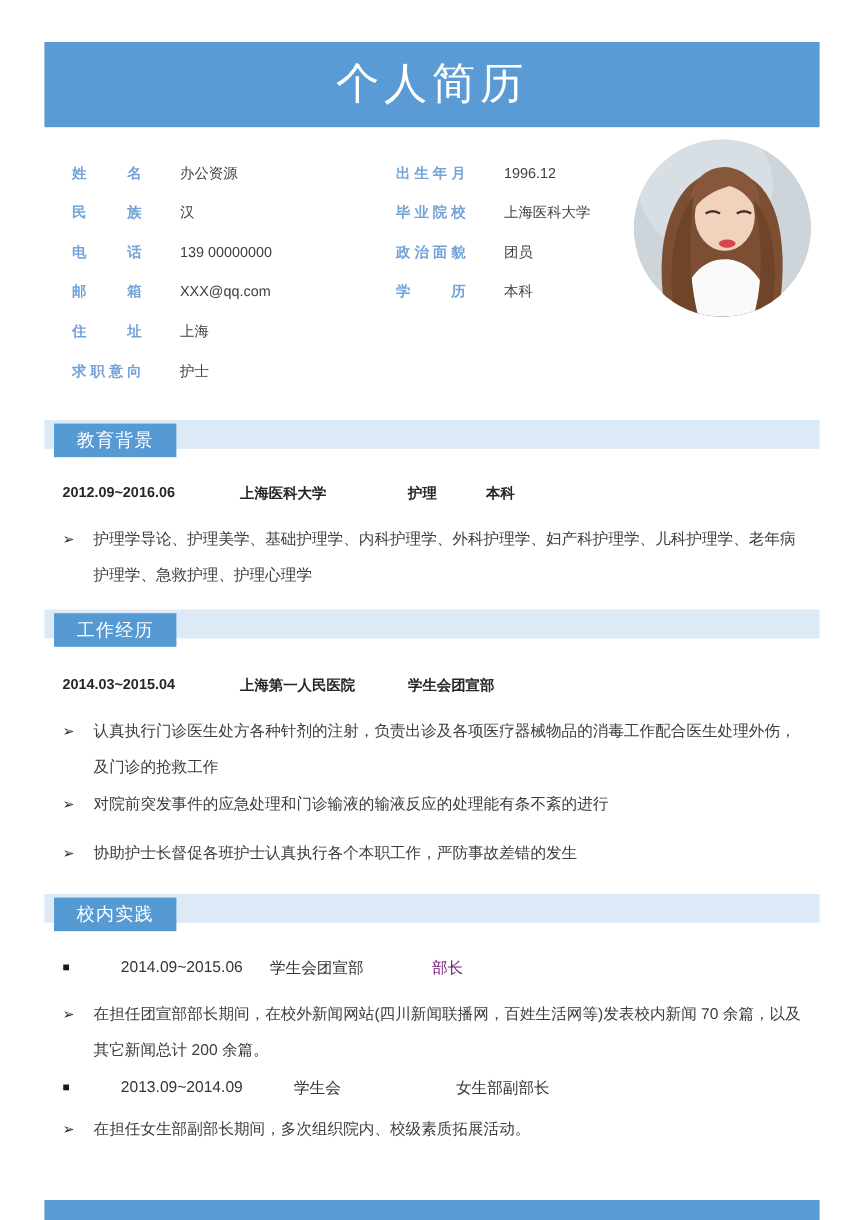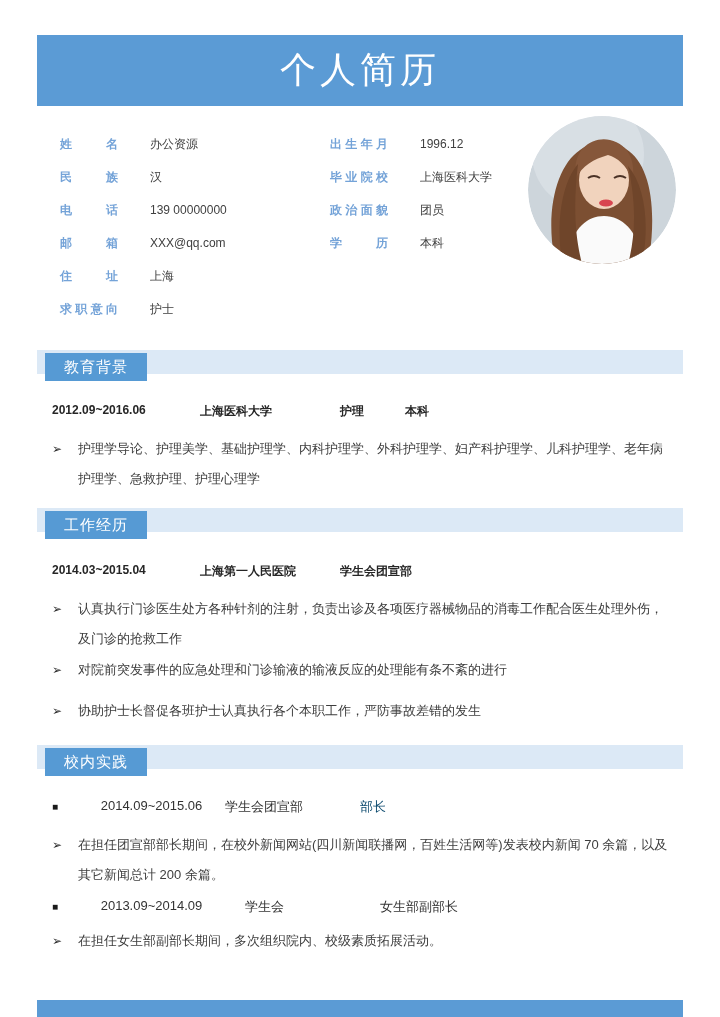--- a/index.html
+++ b/index.html
@@ -149,21 +149,21 @@
   </div>
 
   <div class="sec" style="top:745px;">
     <div class="sec-strip"></div>
     <div class="sec-box">校内实践</div>
   </div>
   <div class="entry" style="top:798px;font-size:13px;">
     <span class="m">■</span>
     <span class="p1" style="font-weight:normal;color:#333;">2014.09~2015.06</span>
     <span class="p2" style="font-weight:normal;color:#333;">学生会团宣部</span>
-    <span style="font-weight:normal;color:#0c4a6e;">部长</span>
+    <span style="font-weight:normal;color:#701a75;">部长</span>
   </div>
   <div class="bullet" style="top:830px;">
     <span class="marker">➢</span>
     <span class="btext">在担任团宣部部长期间，在校外新闻网站(四川新闻联播网，百姓生活网等)发表校内新闻 70 余篇，以及其它新闻总计 200 余篇。</span>
   </div>
   <div class="entry" style="top:898px;font-size:13px;">
     <span class="m">■</span>
     <span class="p1" style="font-weight:normal;color:#333;">2013.09~2014.09</span>
     <span class="p2" style="font-weight:normal;color:#333;margin-left:20px;">学生会</span>
     <span style="font-weight:normal;color:#333;">女生部副部长</span>

